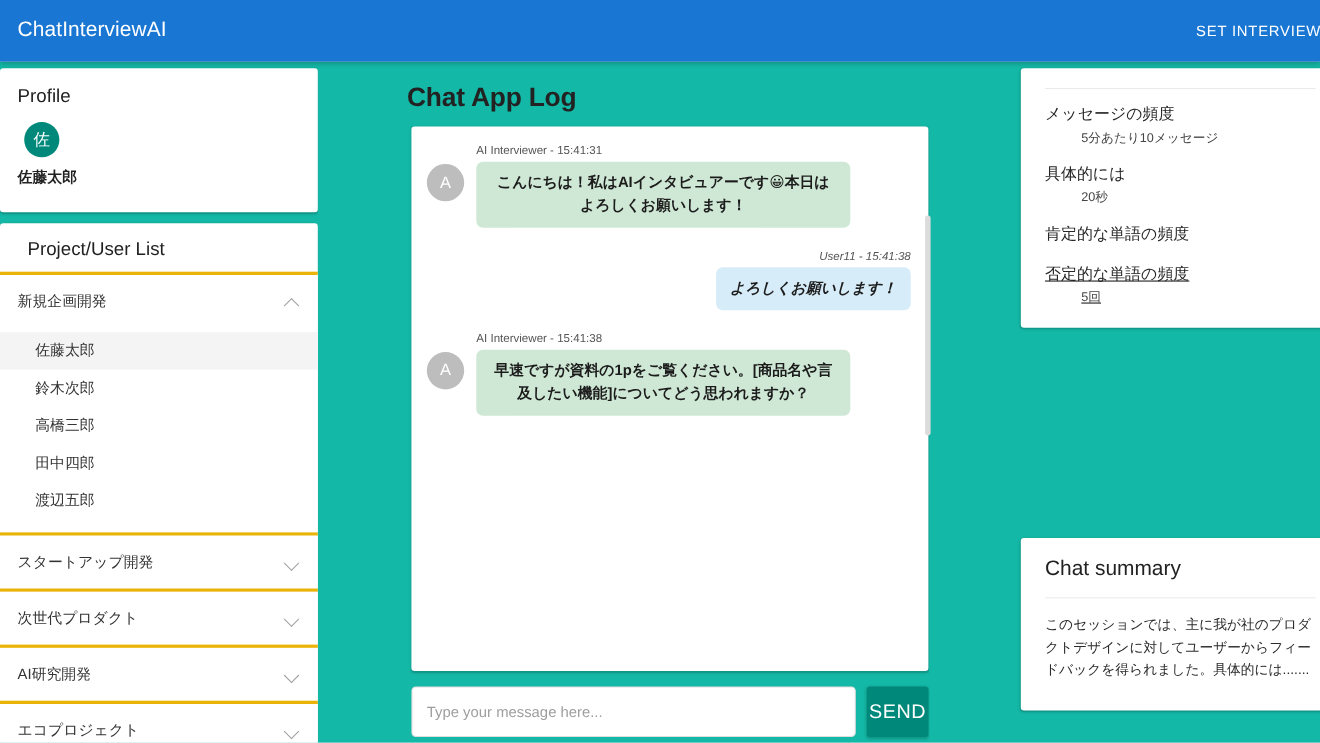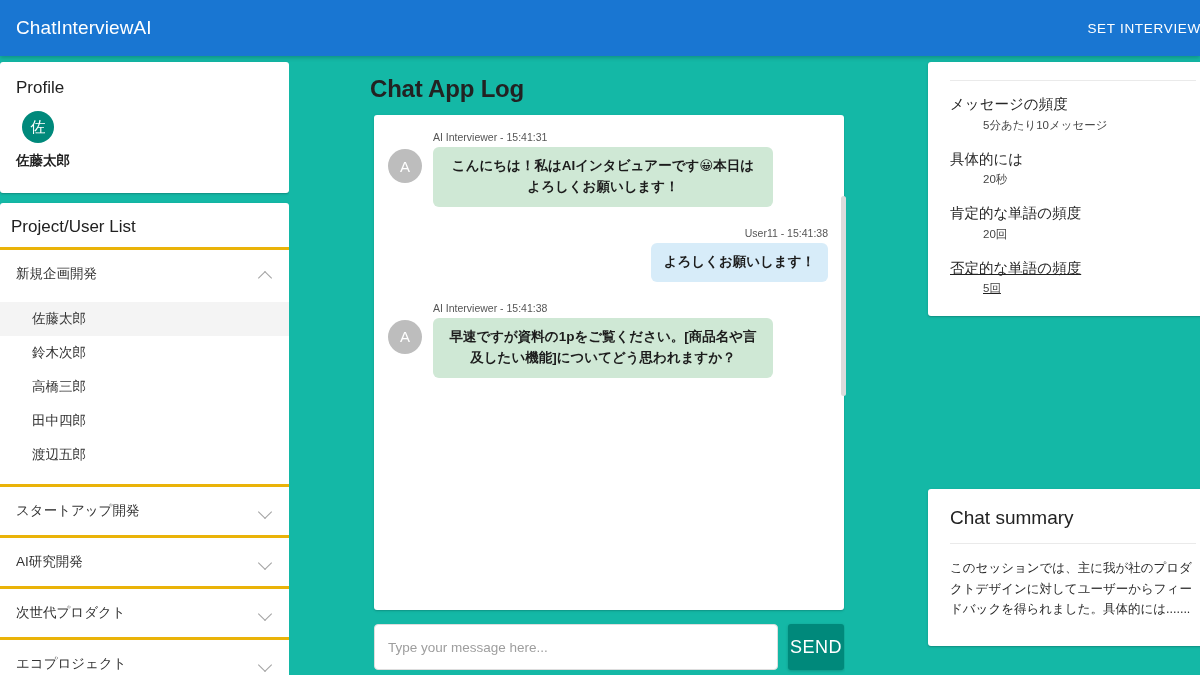--- a/index.html
+++ b/index.html
@@ -70,21 +70,21 @@
   .profile-name {
     margin-top: 9px; font-size: 13.5px; font-weight: 700; color: #222;
   }
 
   .list-card {
     position: absolute; left: 0; top: 147px;
     width: 289px; height: 530px;
     padding: 14px 0 0 0;
     overflow: hidden;
   }
-  .list-card > .section-title { padding: 0 16px 10px 11px; }
+  .list-card > .section-title { padding: 0 16px 10px 25px; }
 
   .proj-group { border-top: 3px solid #eab308; }
   .proj-header {
     height: 48px; display: flex; align-items: center;
     padding: 0 16px; cursor: pointer; background: #fff;
   }
   .proj-header-label {
     flex: 1 1 auto; font-size: 13.5px; color: #333;
   }
   .chev {
@@ -118,21 +118,21 @@
   }
   .chat-log {
     position: absolute; left: 74px; top: 59px;
     width: 470px; height: 495px;
     background: #fff; border-radius: 3px;
     box-shadow: 0 1px 3px rgba(0,0,0,.13), 0 1px 1px rgba(0,0,0,.09);
     padding: 16px 14px;
     overflow: hidden;
   }
   .msg-row { display: flex; margin-bottom: 20px; }
-  .msg-row.out { justify-content: flex-end; }
+  .msg-row.out { justify-content: flex-end; font-style: italic; }
   .msg-avatar {
     width: 34px; height: 34px; border-radius: 50%;
     background: #bdbdbd; color: #fff; font-size: 15px;
     display: flex; align-items: center; justify-content: center;
     flex: 0 0 34px; margin-top: 18px;
   }
   .msg-body { margin-left: 11px; max-width: 340px; }
   .msg-body.out { margin-left: 0; margin-right: 2px; text-align: right; }
   .msg-meta {
     font-size: 10.5px; color: #555; margin-bottom: 4px; font-weight: 400;
@@ -238,28 +238,28 @@
 
       <div class="proj-group">
         <div class="proj-header">
           <span class="proj-header-label">スタートアップ開発</span>
           <span class="chev"></span>
         </div>
       </div>
 
       <div class="proj-group">
         <div class="proj-header">
+          <span class="proj-header-label">次世代プロダクト</span>
+          <span class="chev"></span>
+        </div>
+      </div>
+
+      <div class="proj-group">
+        <div class="proj-header">
           <span class="proj-header-label">AI研究開発</span>
-          <span class="chev"></span>
-        </div>
-      </div>
-
-      <div class="proj-group">
-        <div class="proj-header">
-          <span class="proj-header-label">次世代プロダクト</span>
           <span class="chev"></span>
         </div>
       </div>
 
       <div class="proj-group">
         <div class="proj-header">
           <span class="proj-header-label">エコプロジェクト</span>
           <span class="chev"></span>
         </div>
       </div>
@@ -312,21 +312,20 @@
       <div class="metric">
         <div class="metric-label">メッセージの頻度</div>
         <div class="metric-value">5分あたり10メッセージ</div>
       </div>
       <div class="metric">
         <div class="metric-label">具体的には</div>
         <div class="metric-value">20秒</div>
       </div>
       <div class="metric">
         <div class="metric-label">肯定的な単語の頻度</div>
-        <div class="metric-value">20回</div>
       </div>
       <div class="metric">
         <div class="metric-label">否定的な単語の頻度</div>
         <div class="metric-value">5回</div>
       </div>
     </div>
 
     <div class="card summary-card">
       <div class="card-heading">Chat summary</div>
       <div class="divider"></div>

